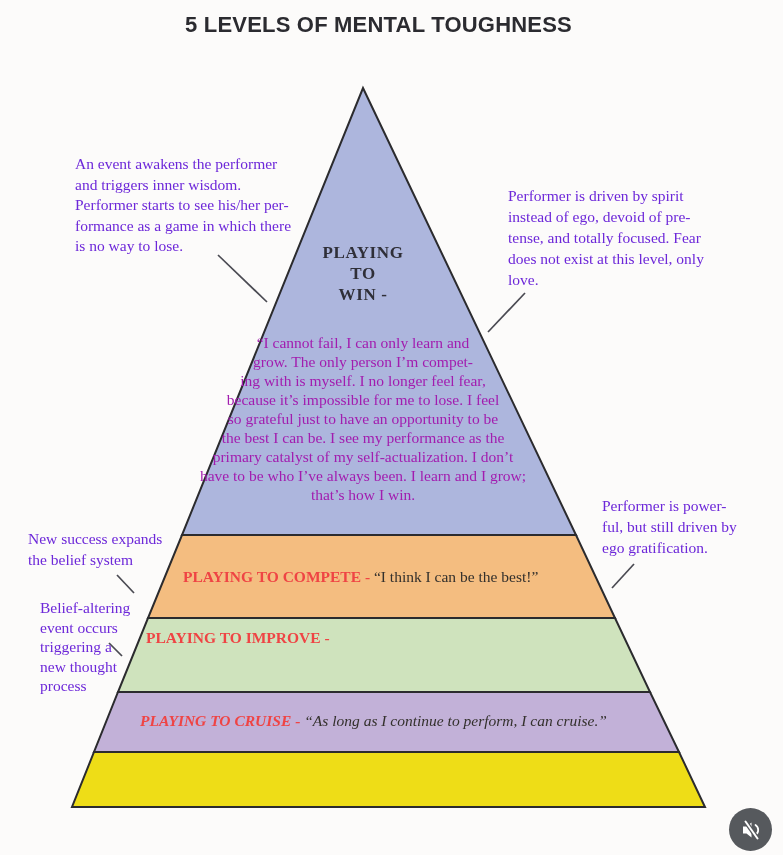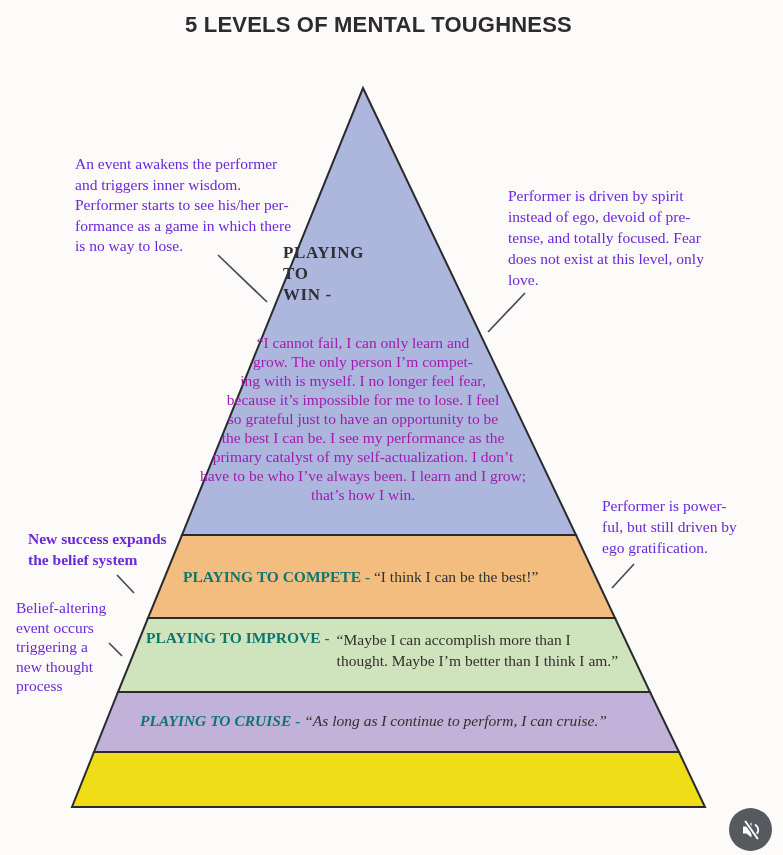--- a/index.html
+++ b/index.html
@@ -22,37 +22,37 @@
   .pyramid-svg{position:absolute;left:0;top:0;}
   .note{
     position:absolute;
     font-size:15.5px;line-height:20.5px;
     white-space:pre-line;
     color:#6d28d9;
   }
   .note-left-top{left:75px;top:154px;width:235px;}
   .note-right-top{left:508px;top:185px;width:235px;line-height:21px;}
   .note-right-mid{left:602px;top:495px;width:150px;line-height:21px;}
-  .note-left-mid{left:28px;top:529px;width:165px;font-weight:bold;}
-  .note-left-bottom{left:16px;top:598px;width:130px;line-height:19.5px;}
+  .note-left-mid{left:28px;top:529px;width:165px;}
+  .note-left-bottom{left:40px;top:598px;width:130px;line-height:19.5px;}
   .win-heading{
     position:absolute;left:283px;top:242px;width:160px;
-    font-weight:700;font-size:17px;line-height:21px;
+    text-align:center;font-weight:700;font-size:17px;line-height:21px;
     letter-spacing:0.6px;white-space:pre-line;color:#2f2f38;
   }
   .win-quote{
     position:absolute;left:190px;top:333px;width:346px;
     text-align:center;font-size:15.5px;line-height:19px;
     white-space:pre-line;color:#a21caf;
   }
   .band-text{
     position:absolute;
     font-size:15.5px;color:#33302c;white-space:nowrap;
   }
-  .band-text b{font-weight:700;color:#0f766e;}
+  .band-text b{font-weight:700;color:#ef4444;}
   .band-compete{left:183px;top:568px;}
   .band-improve{left:146px;top:629px;display:flex;align-items:flex-start;white-space:normal;}
   .band-improve b{margin-right:7px;white-space:nowrap;}
   .band-improve .q{white-space:pre-line;line-height:21px;display:inline-block;}
   .band-cruise{left:140px;top:712px;font-style:italic;}
   .band-lose{left:137px;top:770px;}
   .mute-btn{
     position:absolute;left:729px;top:808px;width:43px;height:43px;
     border-radius:50%;background:#56595d;
     display:flex;align-items:center;justify-content:center;
@@ -111,22 +111,20 @@
 so grateful just to have an opportunity to be
 the best I can be.  I see my performance as the
 primary catalyst of my self-actualization. I don’t
 have to be who I’ve always been. I learn and I grow;
 that’s how I win.</div>
 
   <div class="band-text band-compete"><b>PLAYING TO COMPETE -</b> <span>“I think I can be the best!”</span></div>
 
   <div class="band-text band-improve">
       <b>PLAYING TO IMPROVE -</b>
-      <span class="q">“Maybe I can accomplish more than I
-thought. Maybe I’m better than I think I am.”</span>
     </div>
 
   <div class="band-text band-cruise"><b>PLAYING TO CRUISE -</b> <span>“As long as I continue to perform, I can cruise.”</span></div>
 
 
   <button class="mute-btn">
     <svg width="24" height="24" viewBox="-12 -12 24 24">
       <polygon points="-8,-3.5 -4.5,-3.5 0.5,-7.5 0.5,7.5 -4.5,3.5 -8,3.5" fill="#ffffff"></polygon>
       <path d="M 4.5,-5 A 6 6 0 0 1 4.5,5" fill="none" stroke="#ffffff" stroke-width="1.8" stroke-linecap="round"></path>
       <line x1="-5.5" y1="-8.5" x2="6.5" y2="8.5" stroke="#56595d" stroke-width="4.5"></line>

